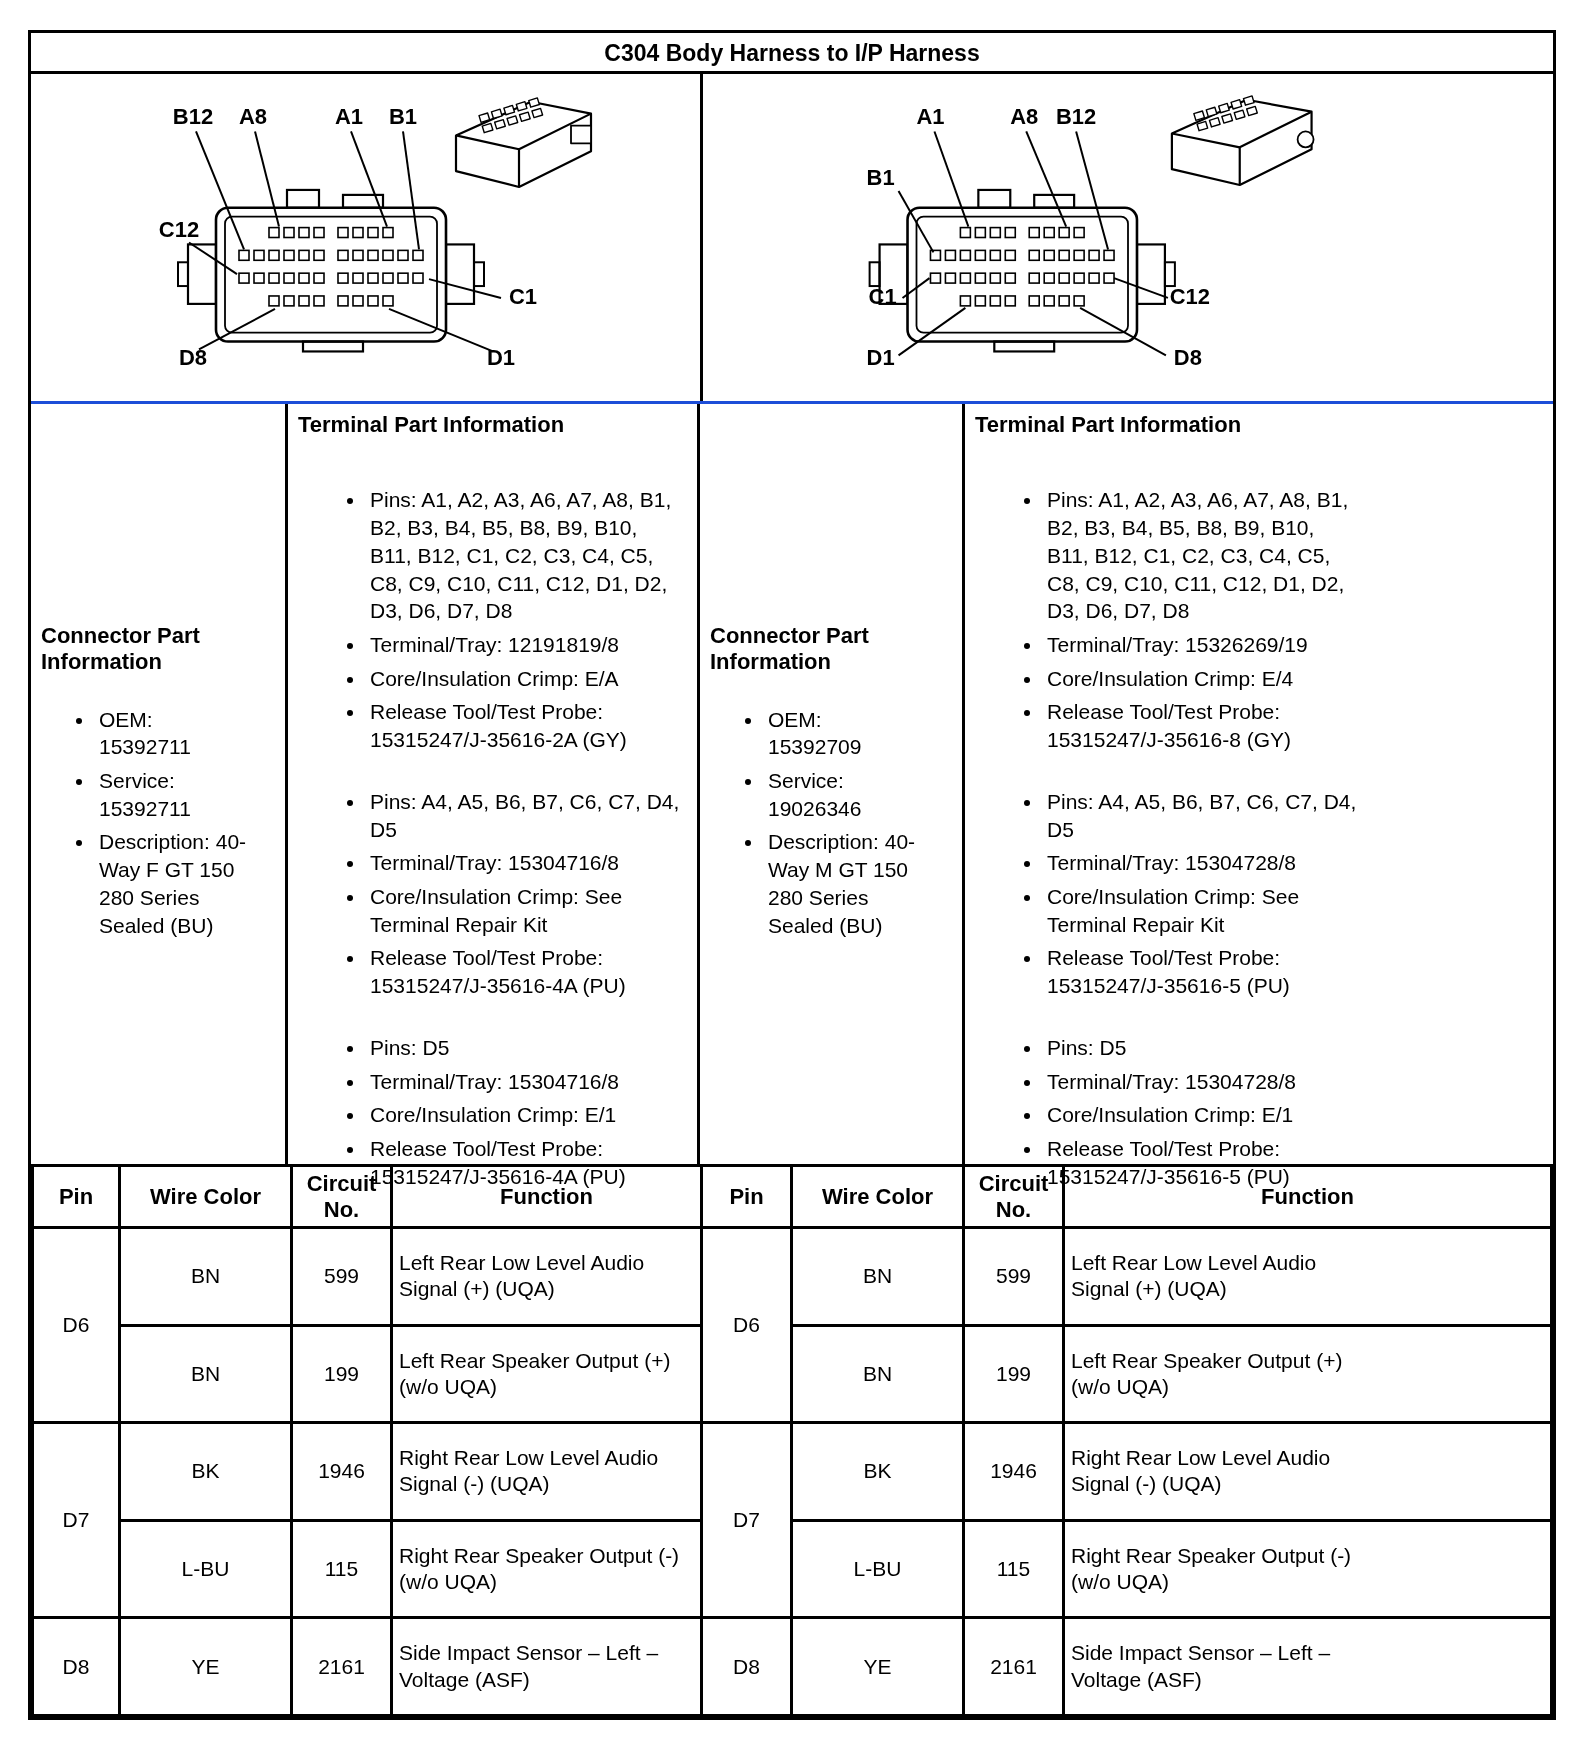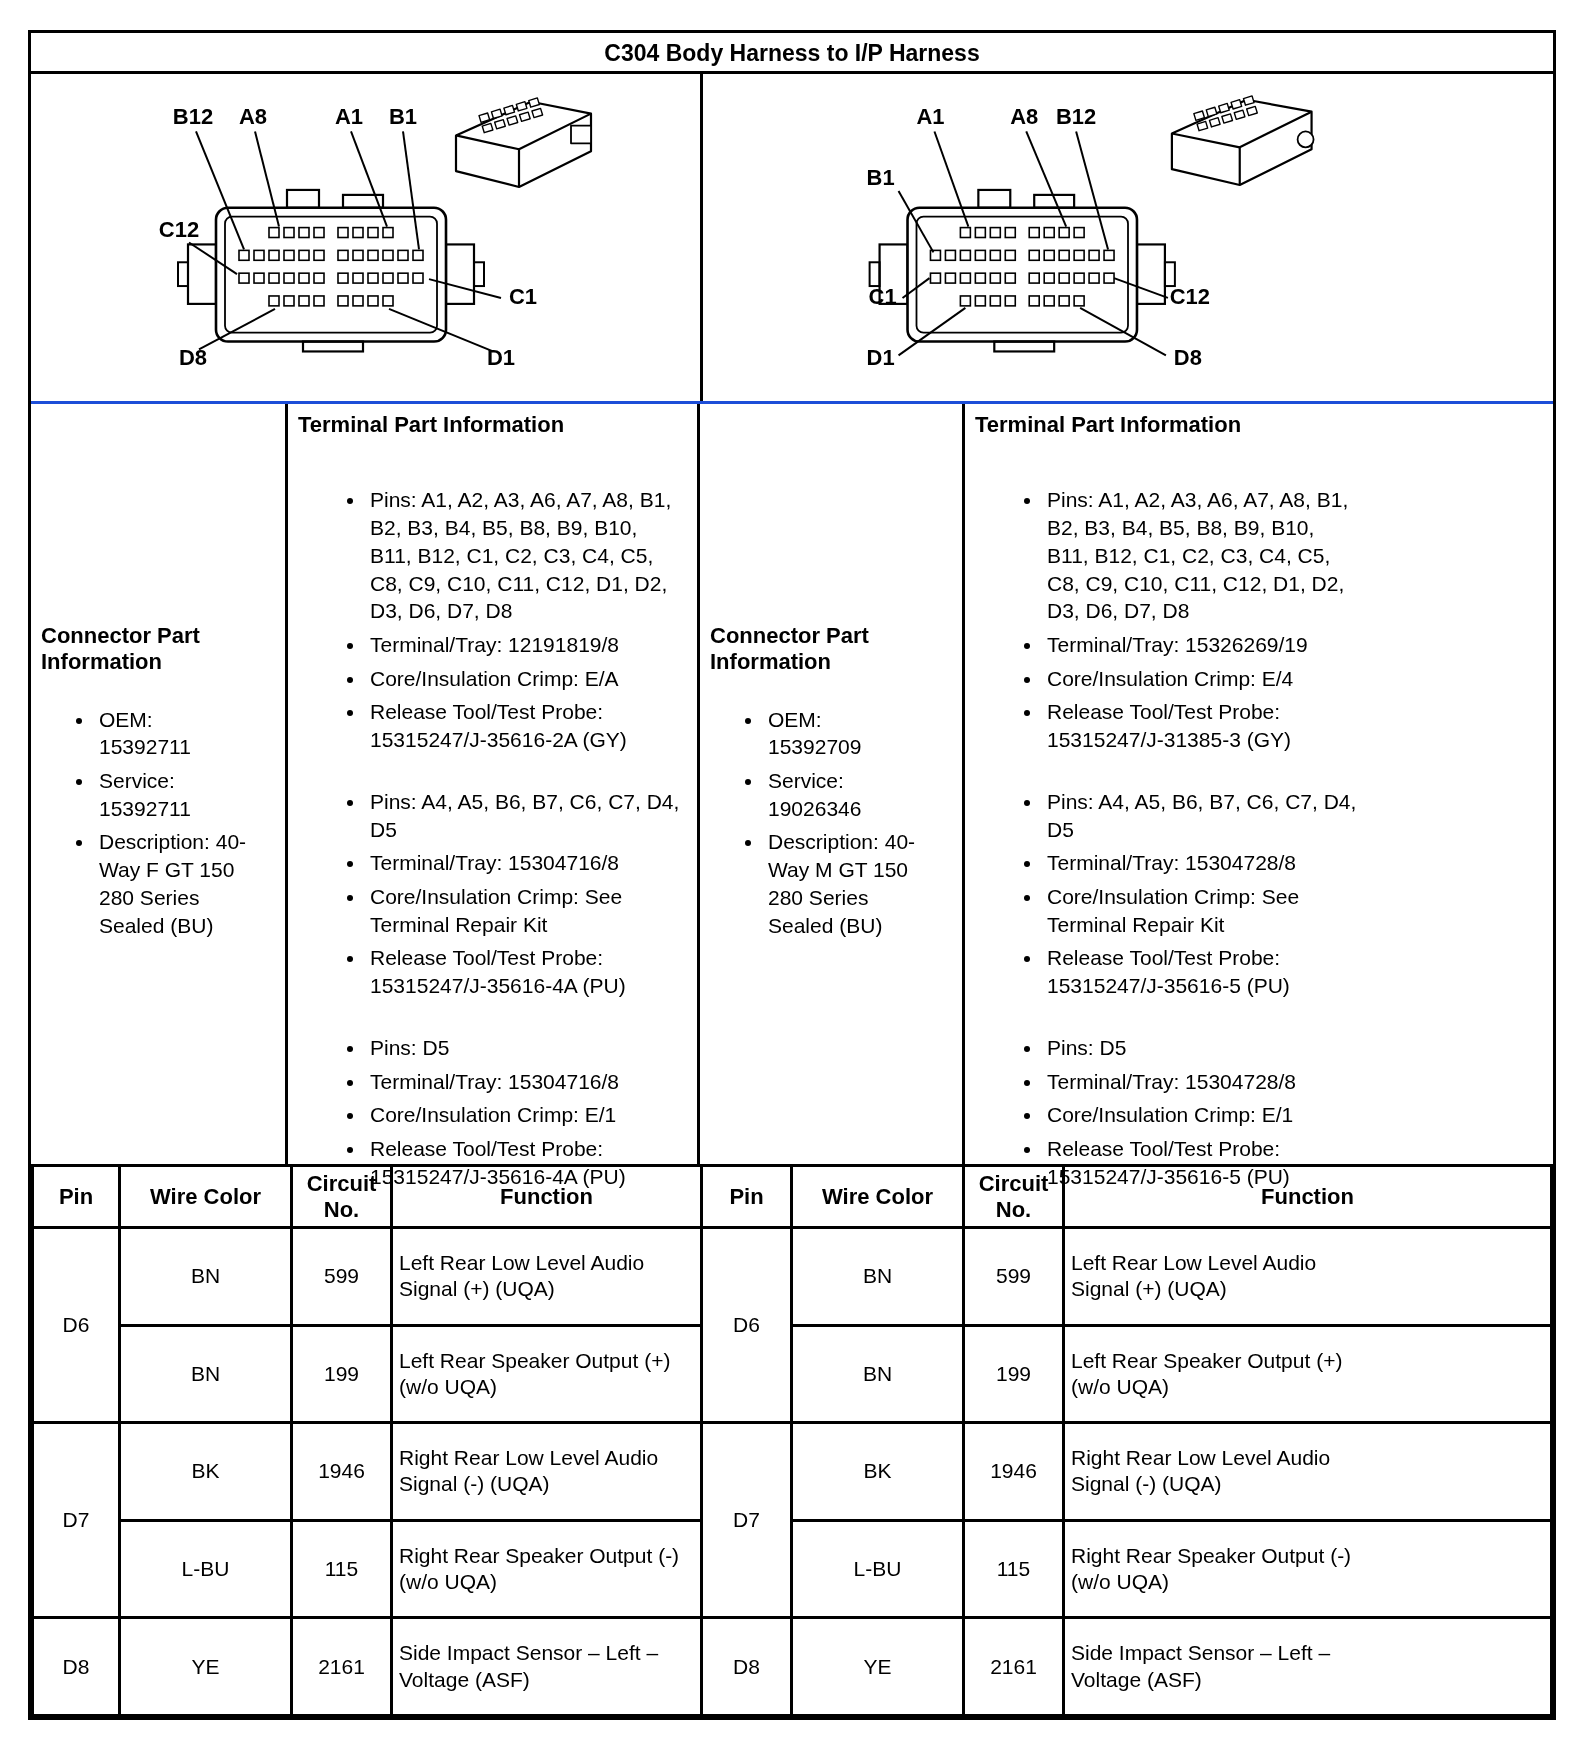--- a/index.html
+++ b/index.html
@@ -284,21 +284,21 @@
           <li>Description: 40-Way M GT 150 280 Series Sealed (BU)</li>
         </ul>
       </div>
 
       <div class="info-col term-col-right">
         <div class="info-heading term-heading">Terminal Part Information</div>
         <ul class="bullets">
           <li>Pins: A1, A2, A3, A6, A7, A8, B1, B2, B3, B4, B5, B8, B9, B10, B11, B12, C1, C2, C3, C4, C5, C8, C9, C10, C11, C12, D1, D2, D3, D6, D7, D8</li>
           <li>Terminal/Tray: 15326269/19</li>
           <li>Core/Insulation Crimp: E/4</li>
-          <li>Release Tool/Test Probe: 15315247/J-31385-3 (GY)</li>
+          <li>Release Tool/Test Probe: 15315247/J-35616-8 (GY)</li>
         </ul>
         <ul class="bullets group-gap">
           <li>Pins: A4, A5, B6, B7, C6, C7, D4, D5</li>
           <li>Terminal/Tray: 15304728/8</li>
           <li>Core/Insulation Crimp: See Terminal Repair Kit</li>
           <li>Release Tool/Test Probe: 15315247/J-35616-5 (PU)</li>
         </ul>
         <ul class="bullets group-gap">
           <li>Pins: D5</li>
           <li>Terminal/Tray: 15304728/8</li>

